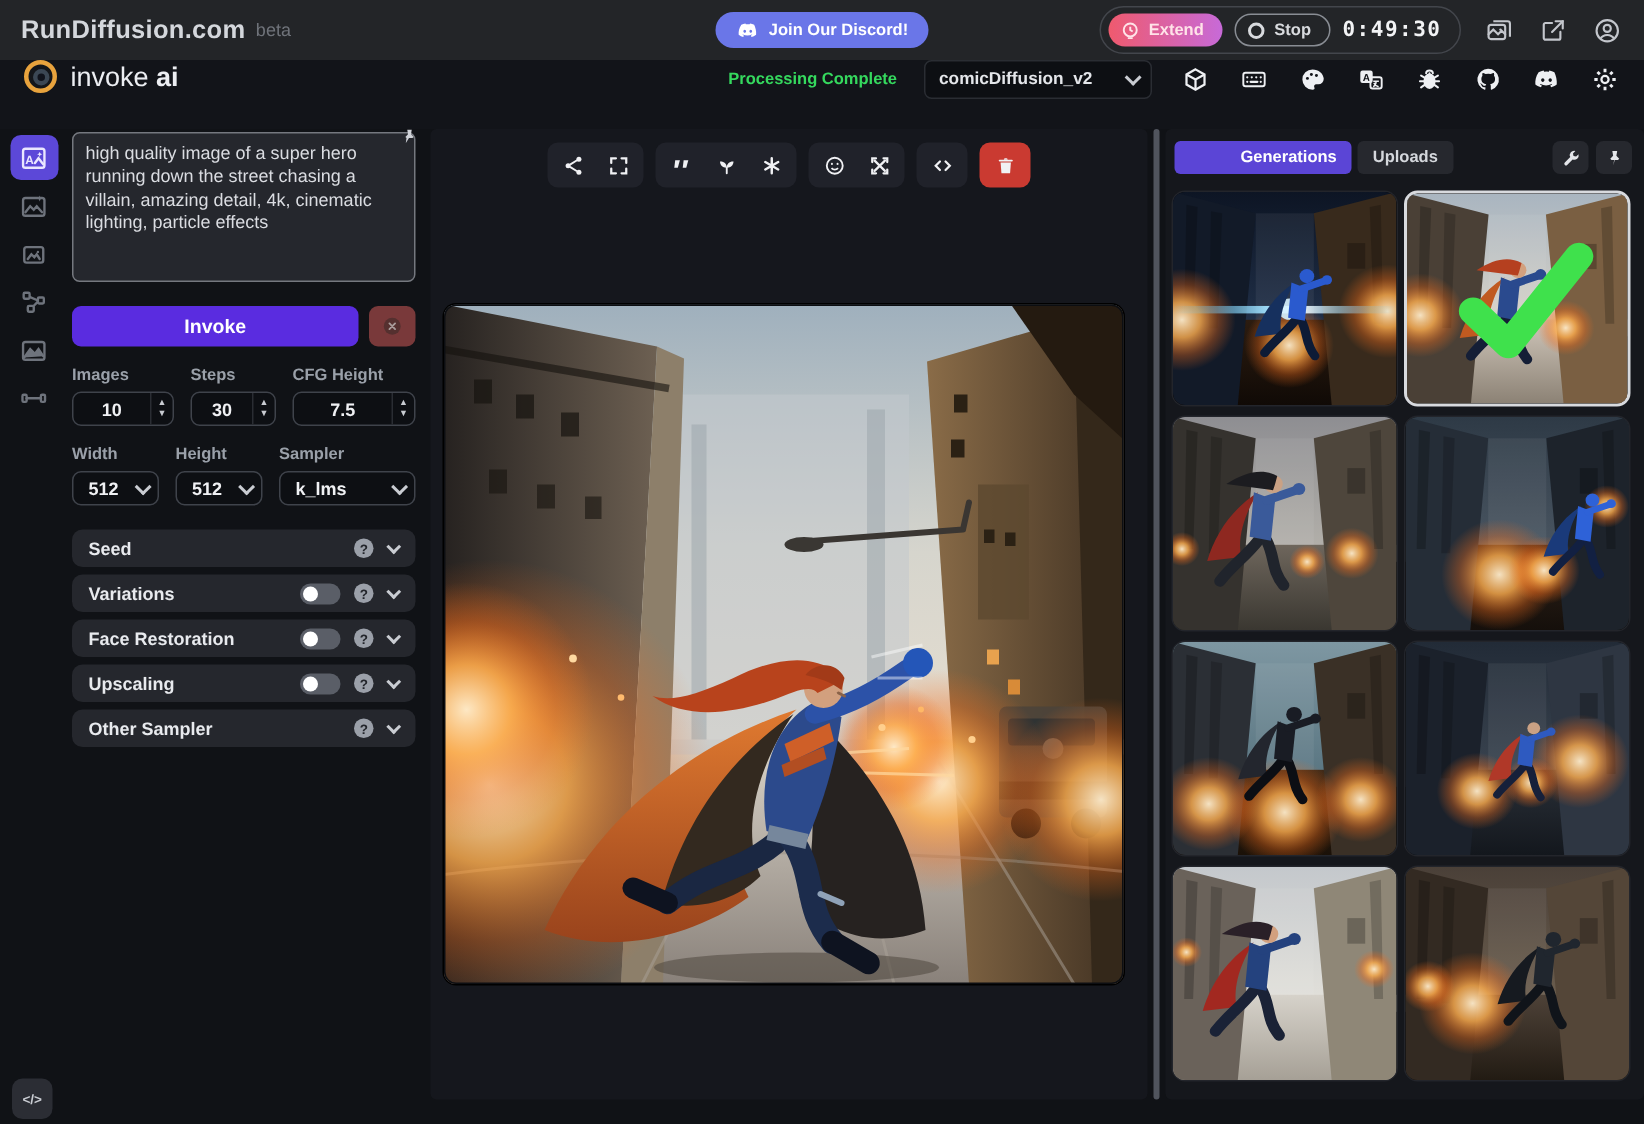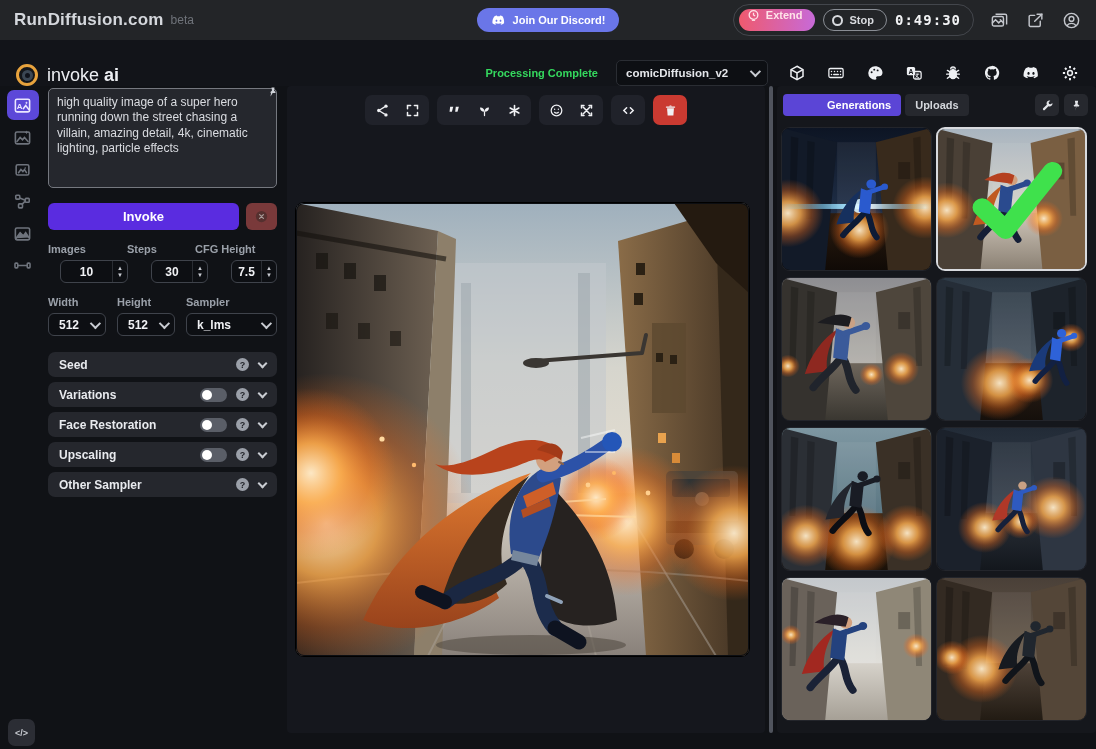--- a/index.html
+++ b/index.html
@@ -10,33 +10,33 @@
   .topbar { position:absolute; left:0; top:0; width:1096px; height:40px;
     background:#232528; display:flex; align-items:center; padding:0 14px; z-index:5; }
   .brand { font-size:17px; font-weight:700; color:#d4d7dc; letter-spacing:.2px; }
   .brand-beta { font-size:12px; color:#6f737a; margin-left:7px; font-weight:400; }
   .topbar-center { position:absolute; left:0; right:0; display:flex; justify-content:center; pointer-events:none; }
   .discord-btn { pointer-events:auto; background:#6a76e8; color:#fff; border:none; border-radius:14px;
     height:24px; padding:0 14px; font-size:11px; font-weight:700; display:flex; align-items:center; gap:7px; cursor:pointer; }
   .topbar-right { margin-left:auto; display:flex; align-items:center; gap:14px; }
   .session-group { display:flex; align-items:center; gap:8px; border:1px solid #43464c;
     border-radius:18px; padding:4px 12px 4px 5px; }
-  .extend-btn { display:flex; align-items:flex-start; gap:6px; border:none; cursor:pointer;
+  .extend-btn { display:flex; align-items:center; gap:6px; border:none; cursor:pointer;
     background:linear-gradient(90deg,#ef5a6e,#c76ad8); color:#ffe3e8; font-size:11px; font-weight:700;
     border-radius:13px; height:22px; padding:0 12px 0 8px; }
   .stop-btn { display:flex; align-items:center; gap:7px; background:transparent; cursor:pointer;
     border:1.5px solid #898d94; color:#d8dade; font-size:11px; font-weight:700; border-radius:13px; height:22px; padding:0 12px 0 8px; }
   .ring { width:11px; height:11px; border:2.5px solid currentColor; border-radius:50%; display:inline-block; }
   .timer { font-family:"DejaVu Sans Mono", monospace; font-size:14px; font-weight:700; color:#f2f3f5; letter-spacing:1px; }
   .tb-icon { width:22px; height:22px; display:flex; align-items:center; justify-content:center; cursor:pointer; color:#c3c6cc; }
   .tb-icon svg { width:19px; height:19px; }
 
   
   .appbar { position:absolute; left:0; top:40px; width:1096px; height:46px; background:#121419;
-    display:flex; align-items:flex-end; padding:0 16px; }
+    display:flex; align-items:flex-start; padding:0 16px; }
   .logo { display:flex; align-items:center; gap:9px; }
   .logo-ring { width:22px; height:22px; border-radius:50%; border:3px solid #e8a33d;
     display:flex; align-items:center; justify-content:center; background:#14161a; }
   .logo-ring .inner { width:11px; height:11px; border-radius:50%; border:3px solid #3b4754; background:#10131c; }
   .logo-text { font-size:18px; color:#eceef2; }
   .logo-text b { font-weight:800; }
   .appbar-right { margin-left:auto; display:flex; align-items:center; gap:18px; }
   .status-text { font-size:11px; font-weight:800; color:#35d95e; }
   .model-select { width:152px; height:26px; background:#0d0f13; border:1px solid #2a2d33; border-radius:5px;
     display:flex; align-items:center; justify-content:space-between; padding:0 9px; cursor:pointer; }
@@ -63,21 +63,21 @@
   .invoke-row { display:flex; gap:7px; margin-top:11px; }
   .invoke-btn { flex:1; height:27px; background:#5a2ce0; border:none; border-radius:6px; color:#fff;
     font-size:13px; font-weight:700; cursor:pointer; }
   .cancel-btn { width:31px; height:27px; background:#79393a; border:none; border-radius:6px; cursor:pointer;
     display:flex; align-items:center; justify-content:center; color:#b9b2b2; }
   .param-labels, .param-row { display:flex; gap:11px; }
   .param-labels { margin-top:13px;align-items:flex-end; }
   .plabel { font-size:11px; font-weight:800; color:#9aa0a9; }
   .param-row { margin-top:5px; }
   .num-input { height:23px; background:#0d0f13; border:1px solid #3f434b; border-radius:6px;
-    display:flex; align-items:center; cursor:text;margin-left:12px; }
+    display:flex; align-items:center; cursor:text; }
   .num-input .val { flex:1; text-align:center; font-size:12px; font-weight:800; color:#f0f1f4; }
   .stepper { display:flex; flex-direction:column; align-items:center; justify-content:center; width:15px; gap:1px;
     color:#c9ccd2; font-size:6px; line-height:6px; cursor:pointer; border-left:1px solid #2a2d33; height:100%; }
   .sel-input { height:23px; background:#0d0f13; border:1px solid #3f434b; border-radius:6px;
     display:flex; align-items:center; justify-content:space-between; padding:0 7px 0 10px; cursor:pointer; }
   .sel-input .val { font-size:12px; font-weight:800; color:#f0f1f4; }
   .chev { width:8px; height:8px; border-right:2px solid #c9ccd2; border-bottom:2px solid #c9ccd2;
     transform:rotate(45deg) translateY(-2px); }
   .w68{width:68px;} .w57{width:57px;} .w82{flex:1;} .w58{width:58px;} .wsamp{flex:1;}
 

